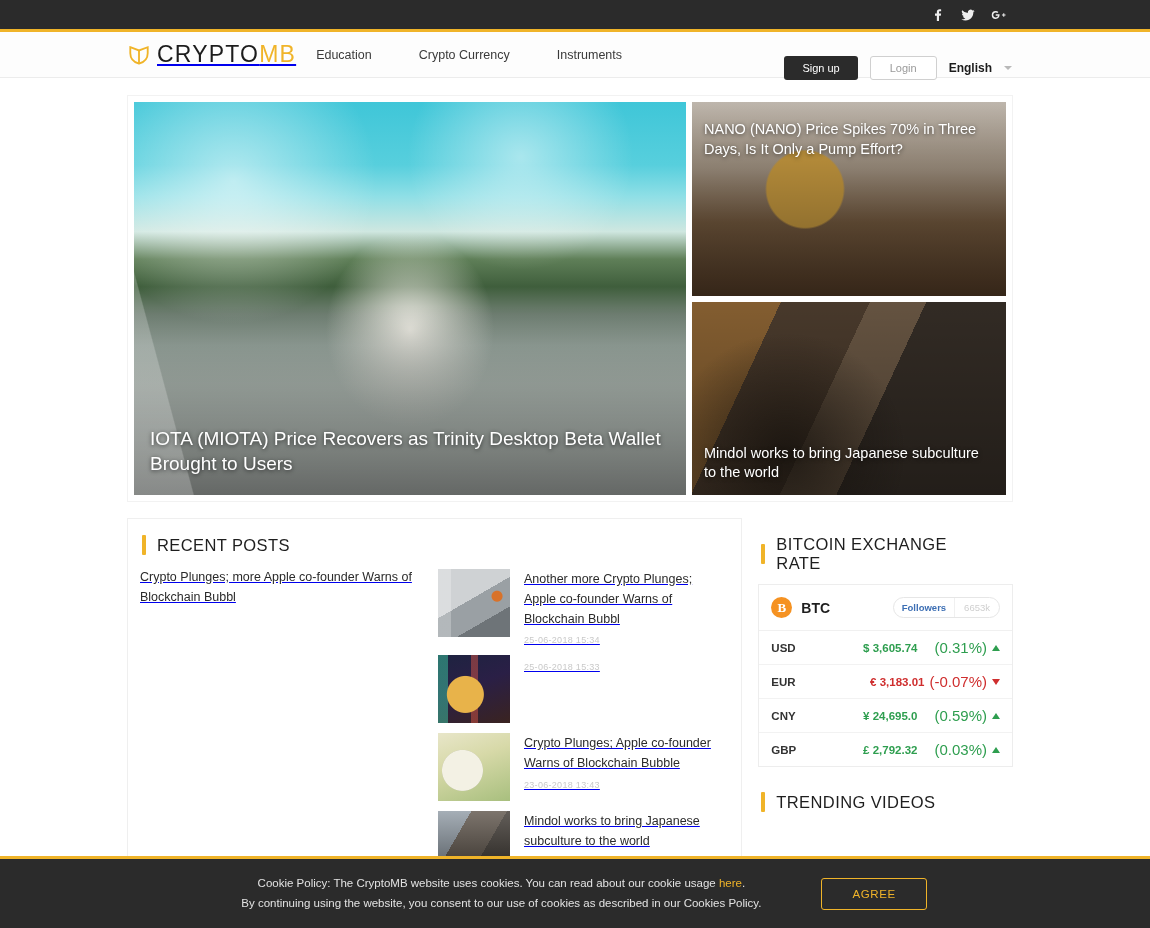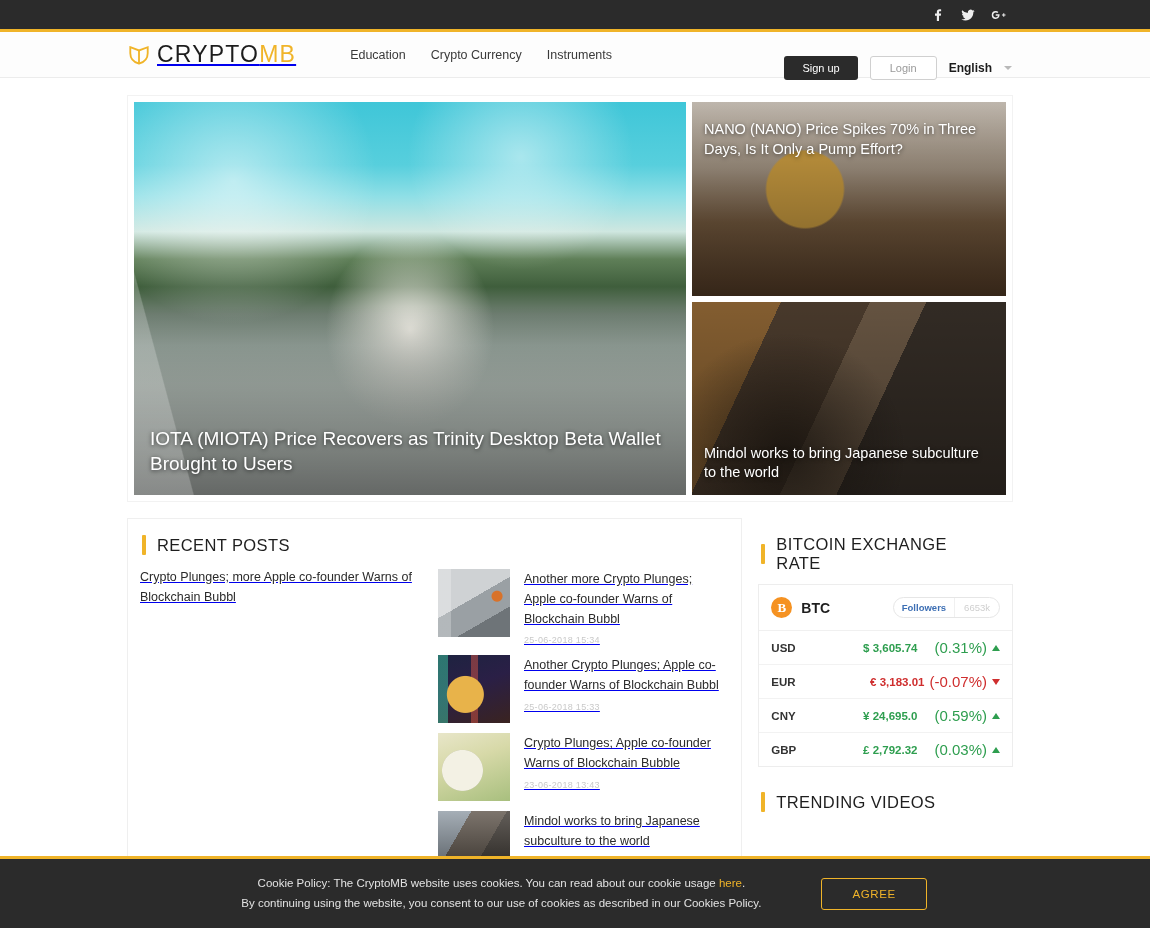--- a/index.html
+++ b/index.html
@@ -29,21 +29,21 @@
     display: flex; align-items: center;
     padding: 0 138px 0 128px;
     border-bottom: 1px solid #ececec;
   }
   .brand { display:flex; align-items:center; gap:7px; }
   .brand-mark { width: 22px; height: 22px; display:block; }
   .brand-text { font-size: 23px; letter-spacing: 1.2px; font-weight: 400; }
   .brand-crypto { color: #1c1c1c; }
   .brand-mb { color: #f0b429; }
 
-  .nav { display:flex; align-items:center; gap: 21px; margin-left: 52px; }
+  .nav { display:flex; align-items:center; gap: 43px; margin-left: 18px; }
   .nav a {
     font-size: 12.5px; color: #3a3a3a; text-decoration:none;
     padding: 4px 2px; white-space:nowrap;
   }
   .header-right { margin-left:auto; display:flex; align-items:center; gap:12px;margin-top:26px; }
   .btn-signup {
     background: #2b2b2b; color:#fff; font-size:11px;
     border:none; border-radius: 3px; padding: 6px 18px; cursor:pointer;
   }
   .btn-login {
@@ -308,21 +308,20 @@
             <a class="post" href="#">
               <span class="post-thumb th1"></span>
               <span class="post-meta">
                 <span class="post-title">Another more Crypto Plunges; Apple co-founder Warns of Blockchain Bubbl</span>
                 <span class="post-date" style="display:block">25-06-2018 15:34</span>
               </span>
             </a>
             <a class="post" href="#">
               <span class="post-thumb th2"></span>
               <span class="post-meta">
-                <span class="post-title">Another Crypto Plunges; Apple co-founder Warns of Blockchain Bubbl</span>
                 <span class="post-date" style="display:block">25-06-2018 15:33</span>
               </span>
             </a>
             <a class="post" href="#">
               <span class="post-thumb th3"></span>
               <span class="post-meta">
                 <span class="post-title">Crypto Plunges; Apple co-founder Warns of Blockchain Bubble</span>
                 <span class="post-date" style="display:block">23-06-2018 13:43</span>
               </span>
             </a>

